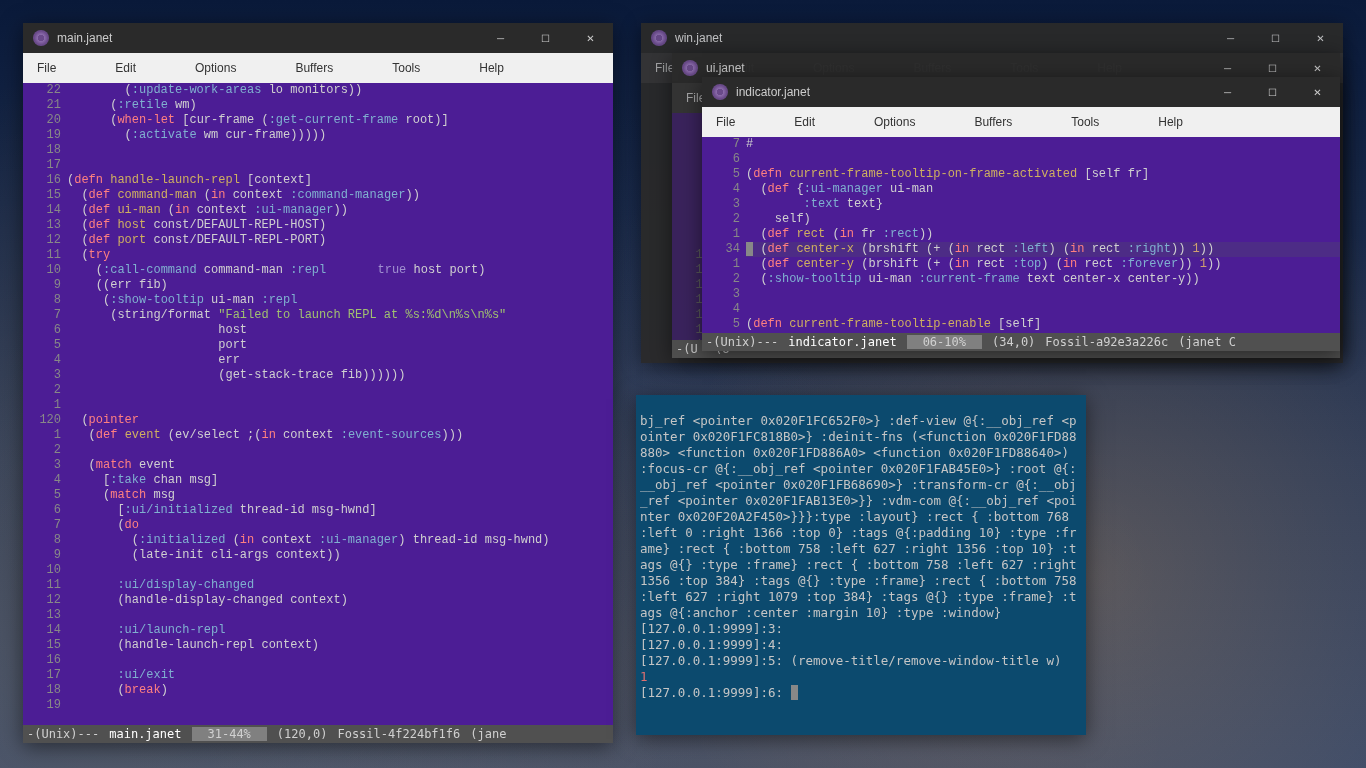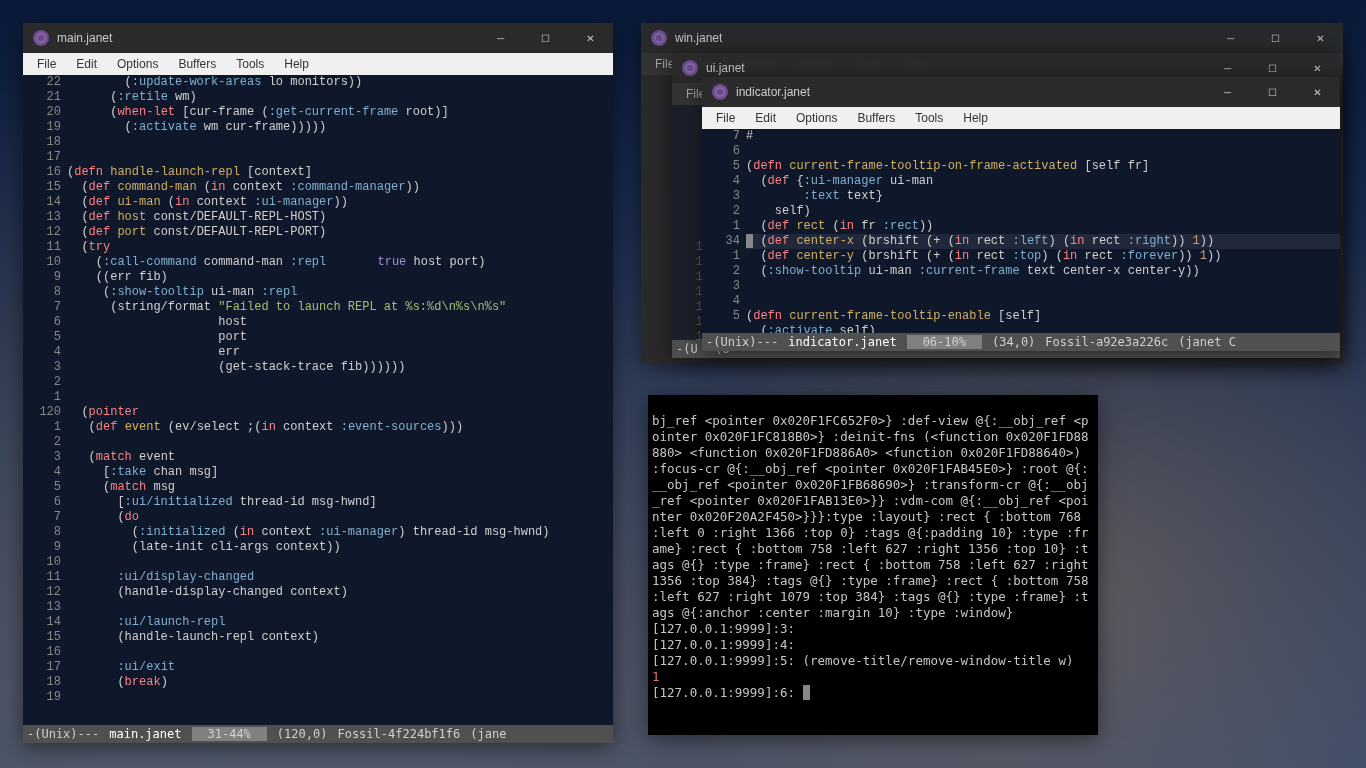--- a/index.html
+++ b/index.html
@@ -40,33 +40,34 @@
   border-radius: 50%;
   margin-right: 8px;
 }
 .titlebar .spacer { flex: 1; }
 .titlebar .btn {
   width: 45px; height: 30px;
   display: flex; align-items: center; justify-content: center;
   color: #ccc; font-size: 10px;
 }
 .menubar {
-  height: 22px;
+  height: 30px;
   background: #f0f0f0;
   display: flex;
   align-items: center;
   padding-left: 4px;
   font-size: 12px;
   color: #333;
+  gap: 39px;
 }
 .menubar.dark { background: #353535; color: #aaa; }
 .menubar .item { padding: 0 10px; }
 .codearea {
   flex: 1;
-  background: #0f172a;
+  background: #4c1d95;
   font-family: Consolas, "Courier New", monospace;
   font-size: 12px;
   line-height: 15px;
   color: #d0d0d0;
   overflow: hidden;
   display: flex;
 }
 .gutter {
   width: 44px;
   text-align: right;
@@ -92,30 +93,29 @@
   color: #d0d0d0;
   font-family: Consolas, monospace;
   font-size: 12px;
   display: flex; align-items: center;
   padding: 0 4px;
 }
 .statusbar .seg { margin-right: 10px; }
 .statusbar .pct { background: #808080; padding: 0 16px; }
 .terminal {
   position: absolute;
-  background: #000000;
+  background: #0c4a6e;
   color: #c5c5c5;
   font-family: Consolas, monospace;
   font-size: 12.5px;
   line-height: 16px;
   padding: 2px 4px;
   white-space: pre-wrap;
   word-break: break-all;
   box-shadow: 0 4px 20px rgba(0,0,0,0.5);
-  margin-left: 12px;
 }
 .terminal .red { color: #e07070; }
 .cursor { background: #888; color: #000; }
 </style>
 </head>
 <body>
 <div class="citylights"></div>
 
 <div class="window" style="left:23px; top:23px; width:590px; height:720px;justify-content:space-between;">
   <div class="titlebar">

